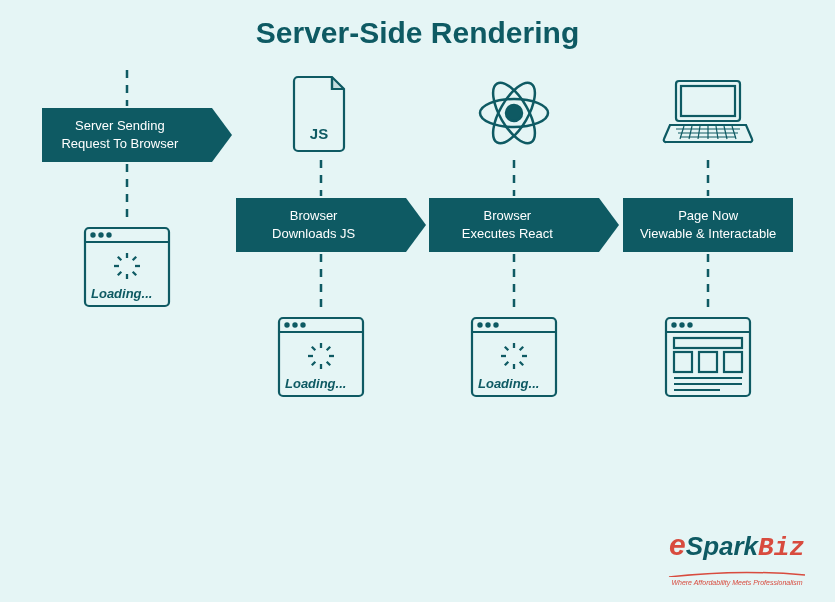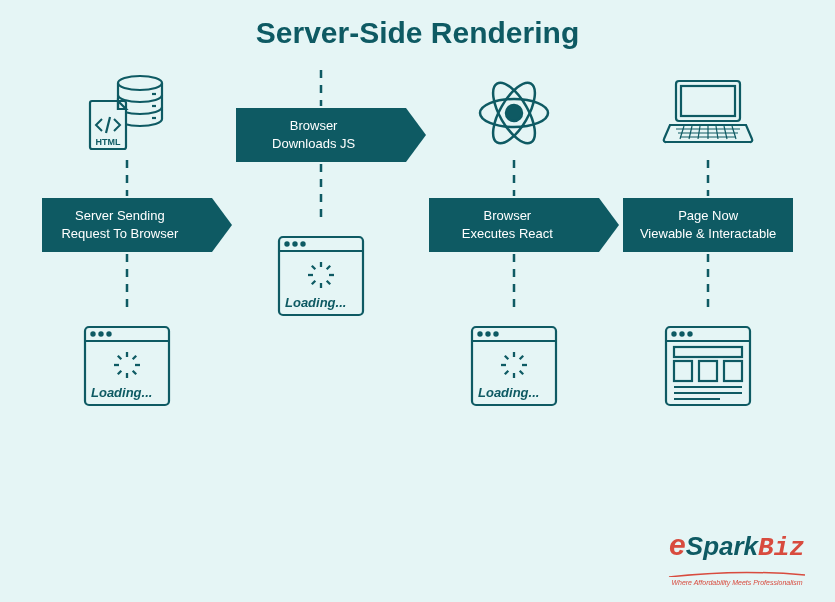--- a/index.html
+++ b/index.html
@@ -63,21 +63,21 @@
       right: -20px;
       top: 0;
       border-top: 27px solid transparent;
       border-bottom: 27px solid transparent;
       border-left: 20px solid #0e5a63;
     }
     .step-box.no-arrow { padding: 4px 8px; }
     .icon-bottom {
       height: 110px;
       display: flex;
-      align-items: center;
+      align-items: flex-start;
       justify-content: center;
     }
     .logo {
       position: absolute;
       bottom: 16px;
       right: 28px;
       text-align: center;
     }
     .logo-main {
       font-size: 26px;
@@ -100,40 +100,20 @@
     svg { stroke: #0e5a63; }
   </style>
 </head>
 <body>
 
 <div class="title">Server-Side Rendering</div>
 
 <div class="row">
 
   <div class="col">
-    <div class="icon-top">
-      <svg width="90" height="84" viewBox="0 0 90 84" fill="none" stroke-width="2.2">
-
-        <ellipse cx="58" cy="12" rx="22" ry="7"></ellipse>
-        <path d="M36 12 v12 a22 7 0 0 0 44 0 V12"></path>
-        <path d="M36 24 v12 a22 7 0 0 0 44 0 V24"></path>
-        <path d="M36 36 v12 a22 7 0 0 0 44 0 V36"></path>
-        <line x1="70" y1="23" x2="74" y2="23"></line>
-        <line x1="70" y1="35" x2="74" y2="35"></line>
-        <line x1="70" y1="47" x2="74" y2="47"></line>
-
-        <rect x="8" y="30" width="36" height="48" rx="2" fill="#e5f5f5"></rect>
-        <path d="M36 30 l8 8 h-8 z" fill="#e5f5f5"></path>
-        <path d="M36 30 v8 h8"></path>
-        <path d="M20 48 l-6 6 l6 6" stroke-width="2"></path>
-        <path d="M32 48 l6 6 l-6 6" stroke-width="2"></path>
-        <line x1="28" y1="46" x2="24" y2="62"></line>
-        <text x="26" y="74" font-size="9" fill="#0e5a63" stroke="none" text-anchor="middle" font-weight="bold">HTML</text>
-      </svg>
-    </div>
     <div class="dash">
         <svg width="4" height="36">
           <line x1="2" y1="0" x2="2" y2="36" stroke-width="2.5" stroke-dasharray="8 7"></line>
         </svg>
       </div>
     <div class="step-box arrow">
         <span style="white-space:pre-line">Server Sending
 Request To Browser</span>
       </div>
     <div class="dash" style="height:60px">
@@ -159,20 +139,28 @@
             <line x1="-9.2" y1="9.2" x2="-5.7" y2="5.7"></line>
               <line x1="9.2" y1="-9.2" x2="5.7" y2="-5.7"></line>
           </g>
         </g>
         <text x="12" y="76" font-size="13" font-weight="bold" font-style="italic" fill="#0e5a63" stroke="none">Loading...</text>
       </svg>
     </div>
   </div>
 
   <div class="col">
+    <div class="icon-top">
+      <svg width="70" height="84" viewBox="0 0 70 84" fill="none" stroke-width="2.2">
+        <path d="M12 6 h34 l12 12 v58 a4 4 0 0 1 -4 4 h-42 a4 4 0 0 1 -4 -4 V10 a4 4 0 0 1 4 -4 z"></path>
+        <path d="M46 6 v12 h12" fill="#0e5a63" fill-opacity="0.15"></path>
+        <path d="M46 6 v12 h12"></path>
+        <text x="33" y="68" font-size="15" font-weight="bold" fill="#0e5a63" stroke="none" text-anchor="middle">JS</text>
+      </svg>
+    </div>
     <div class="dash">
         <svg width="4" height="36">
           <line x1="2" y1="0" x2="2" y2="36" stroke-width="2.5" stroke-dasharray="8 7"></line>
         </svg>
       </div>
     <div class="step-box arrow">
         <span style="white-space:pre-line">Browser
 Downloads JS</span>
       </div>
     <div class="dash" style="height:60px">

